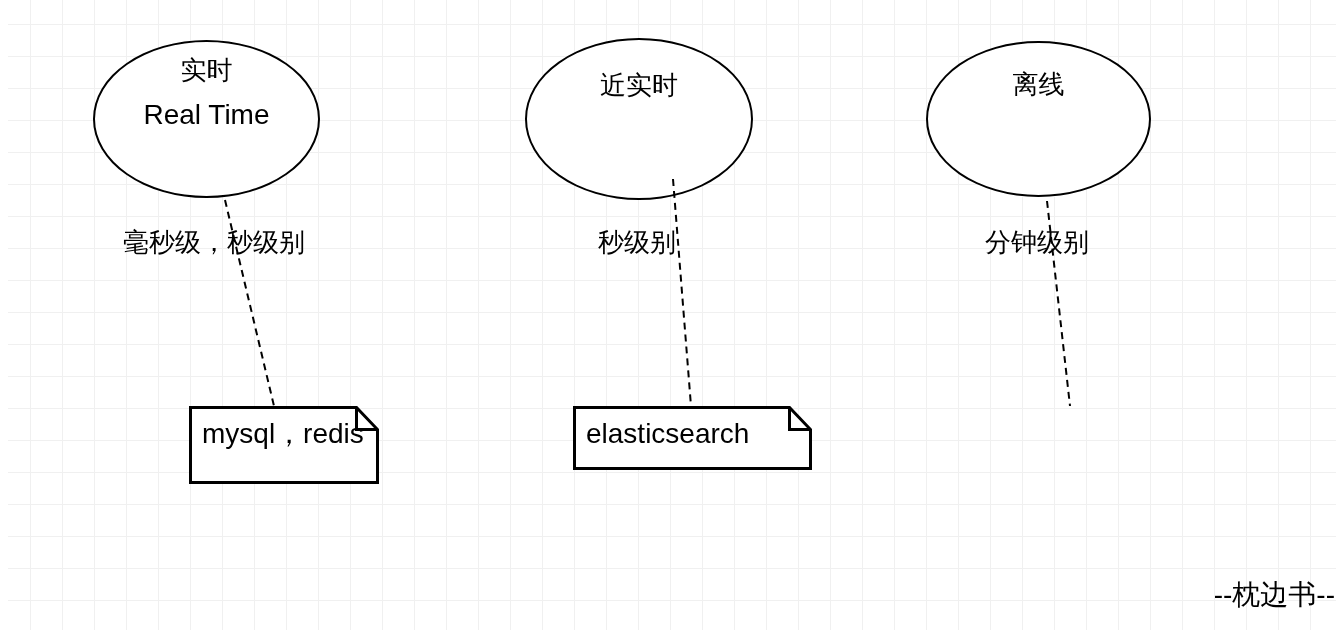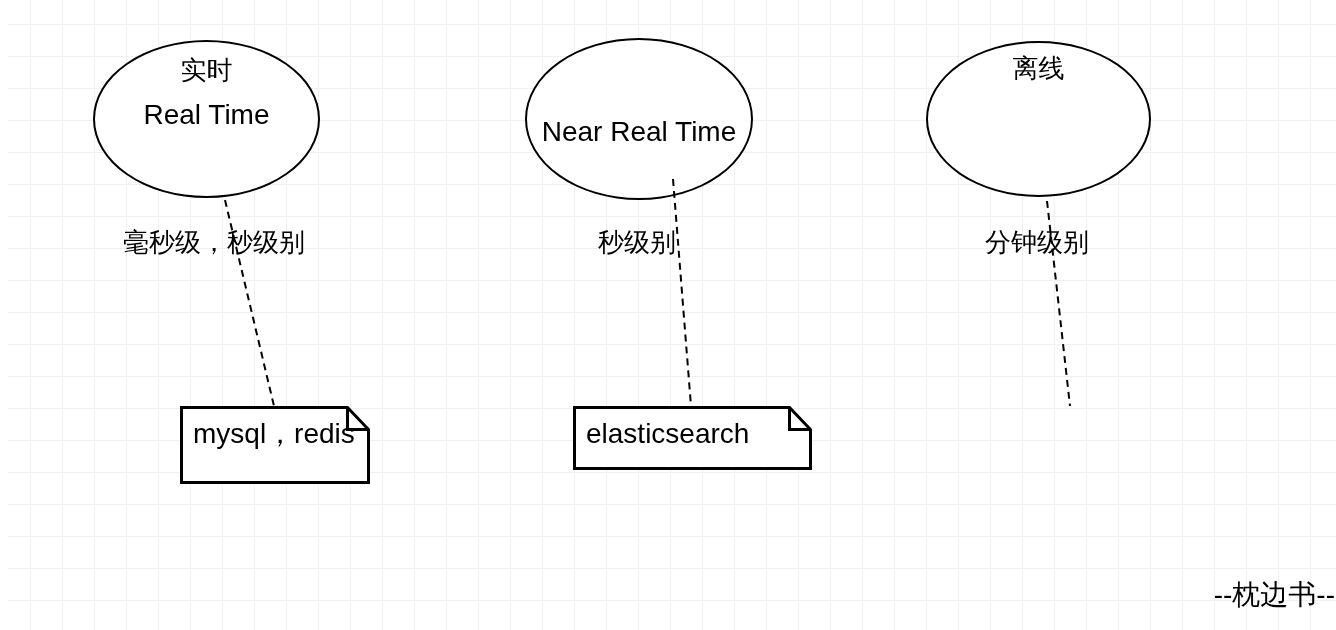--- a/index.html
+++ b/index.html
@@ -37,21 +37,21 @@
   .line-zh { font-size: 26px; }
   .line-en { font-size: 28px; }
 
   #e1 { left: 85px;  top: 40px; width: 227px; height: 158px; }
   #e1 .line-zh { top: 13px; }
   #e1 .line-en { top: 58px; }
   #e2 { left: 517px; top: 38px; width: 228px; height: 162px; }
   #e2 .line-zh { top: 30px; }
   #e2 .line-en { top: 77px; }
   #e3 { left: 918px; top: 41px; width: 225px; height: 156px; }
-  #e3 .line-zh { top: 10px; text-align: center; }
+  #e3 .line-zh { top: 26px; text-align: center; }
   #e3 .line-en { top: 57px; }
 
   #connectors {
     position: absolute;
     left: 0; top: 0;
     z-index: 2;
   }
 
   .edge-label {
     position: absolute;
@@ -66,21 +66,21 @@
 
   .note { position: absolute; z-index: 4; }
   .note svg { position: absolute; left: 0; top: 0; display: block; }
   .note .note-text {
     position: absolute;
     left: 13px; top: 11px;
     font-size: 28px;
     line-height: 34px;
     white-space: nowrap;
   }
-  #n1 { left: 172px; top: 406px; width: 172px; height: 78px; }
+  #n1 { left: 181px; top: 406px; width: 172px; height: 78px; }
   #n2 { left: 565px; top: 406px; width: 239px; height: 64px; padding-left: 8px; }
   #n3 { left: 997px; top: 406px; width: 139px; height: 78px; }
 
   #signature {
     position: absolute;
     right: 9px;
     top: 582px;
     font-size: 28px;
     line-height: 26px;
     white-space: nowrap;
@@ -90,21 +90,21 @@
 </head>
 <body>
 
 <div id="canvas">
 
   <div class="ellipse" id="e1">
     <div class="line line-zh">实时</div>
     <div class="line line-en">Real Time</div>
   </div>
   <div class="ellipse" id="e2">
-    <div class="line line-en">Near Real Time</div>
+    <div class="line line-zh">近实时</div>
   </div>
   <div class="ellipse" id="e3">
     <div class="line line-zh">离线</div>
   </div>
 
   <svg id="connectors" width="1336" height="630">
     <line x1="217" y1="200" x2="266" y2="406" stroke="#000" stroke-width="2" stroke-dasharray="7 5"></line>
     <line x1="665" y1="179" x2="683" y2="406" stroke="#000" stroke-width="2" stroke-dasharray="7 5"></line>
     <line x1="1039" y1="201" x2="1062" y2="406" stroke="#000" stroke-width="2" stroke-dasharray="7 5"></line>
   </svg>

